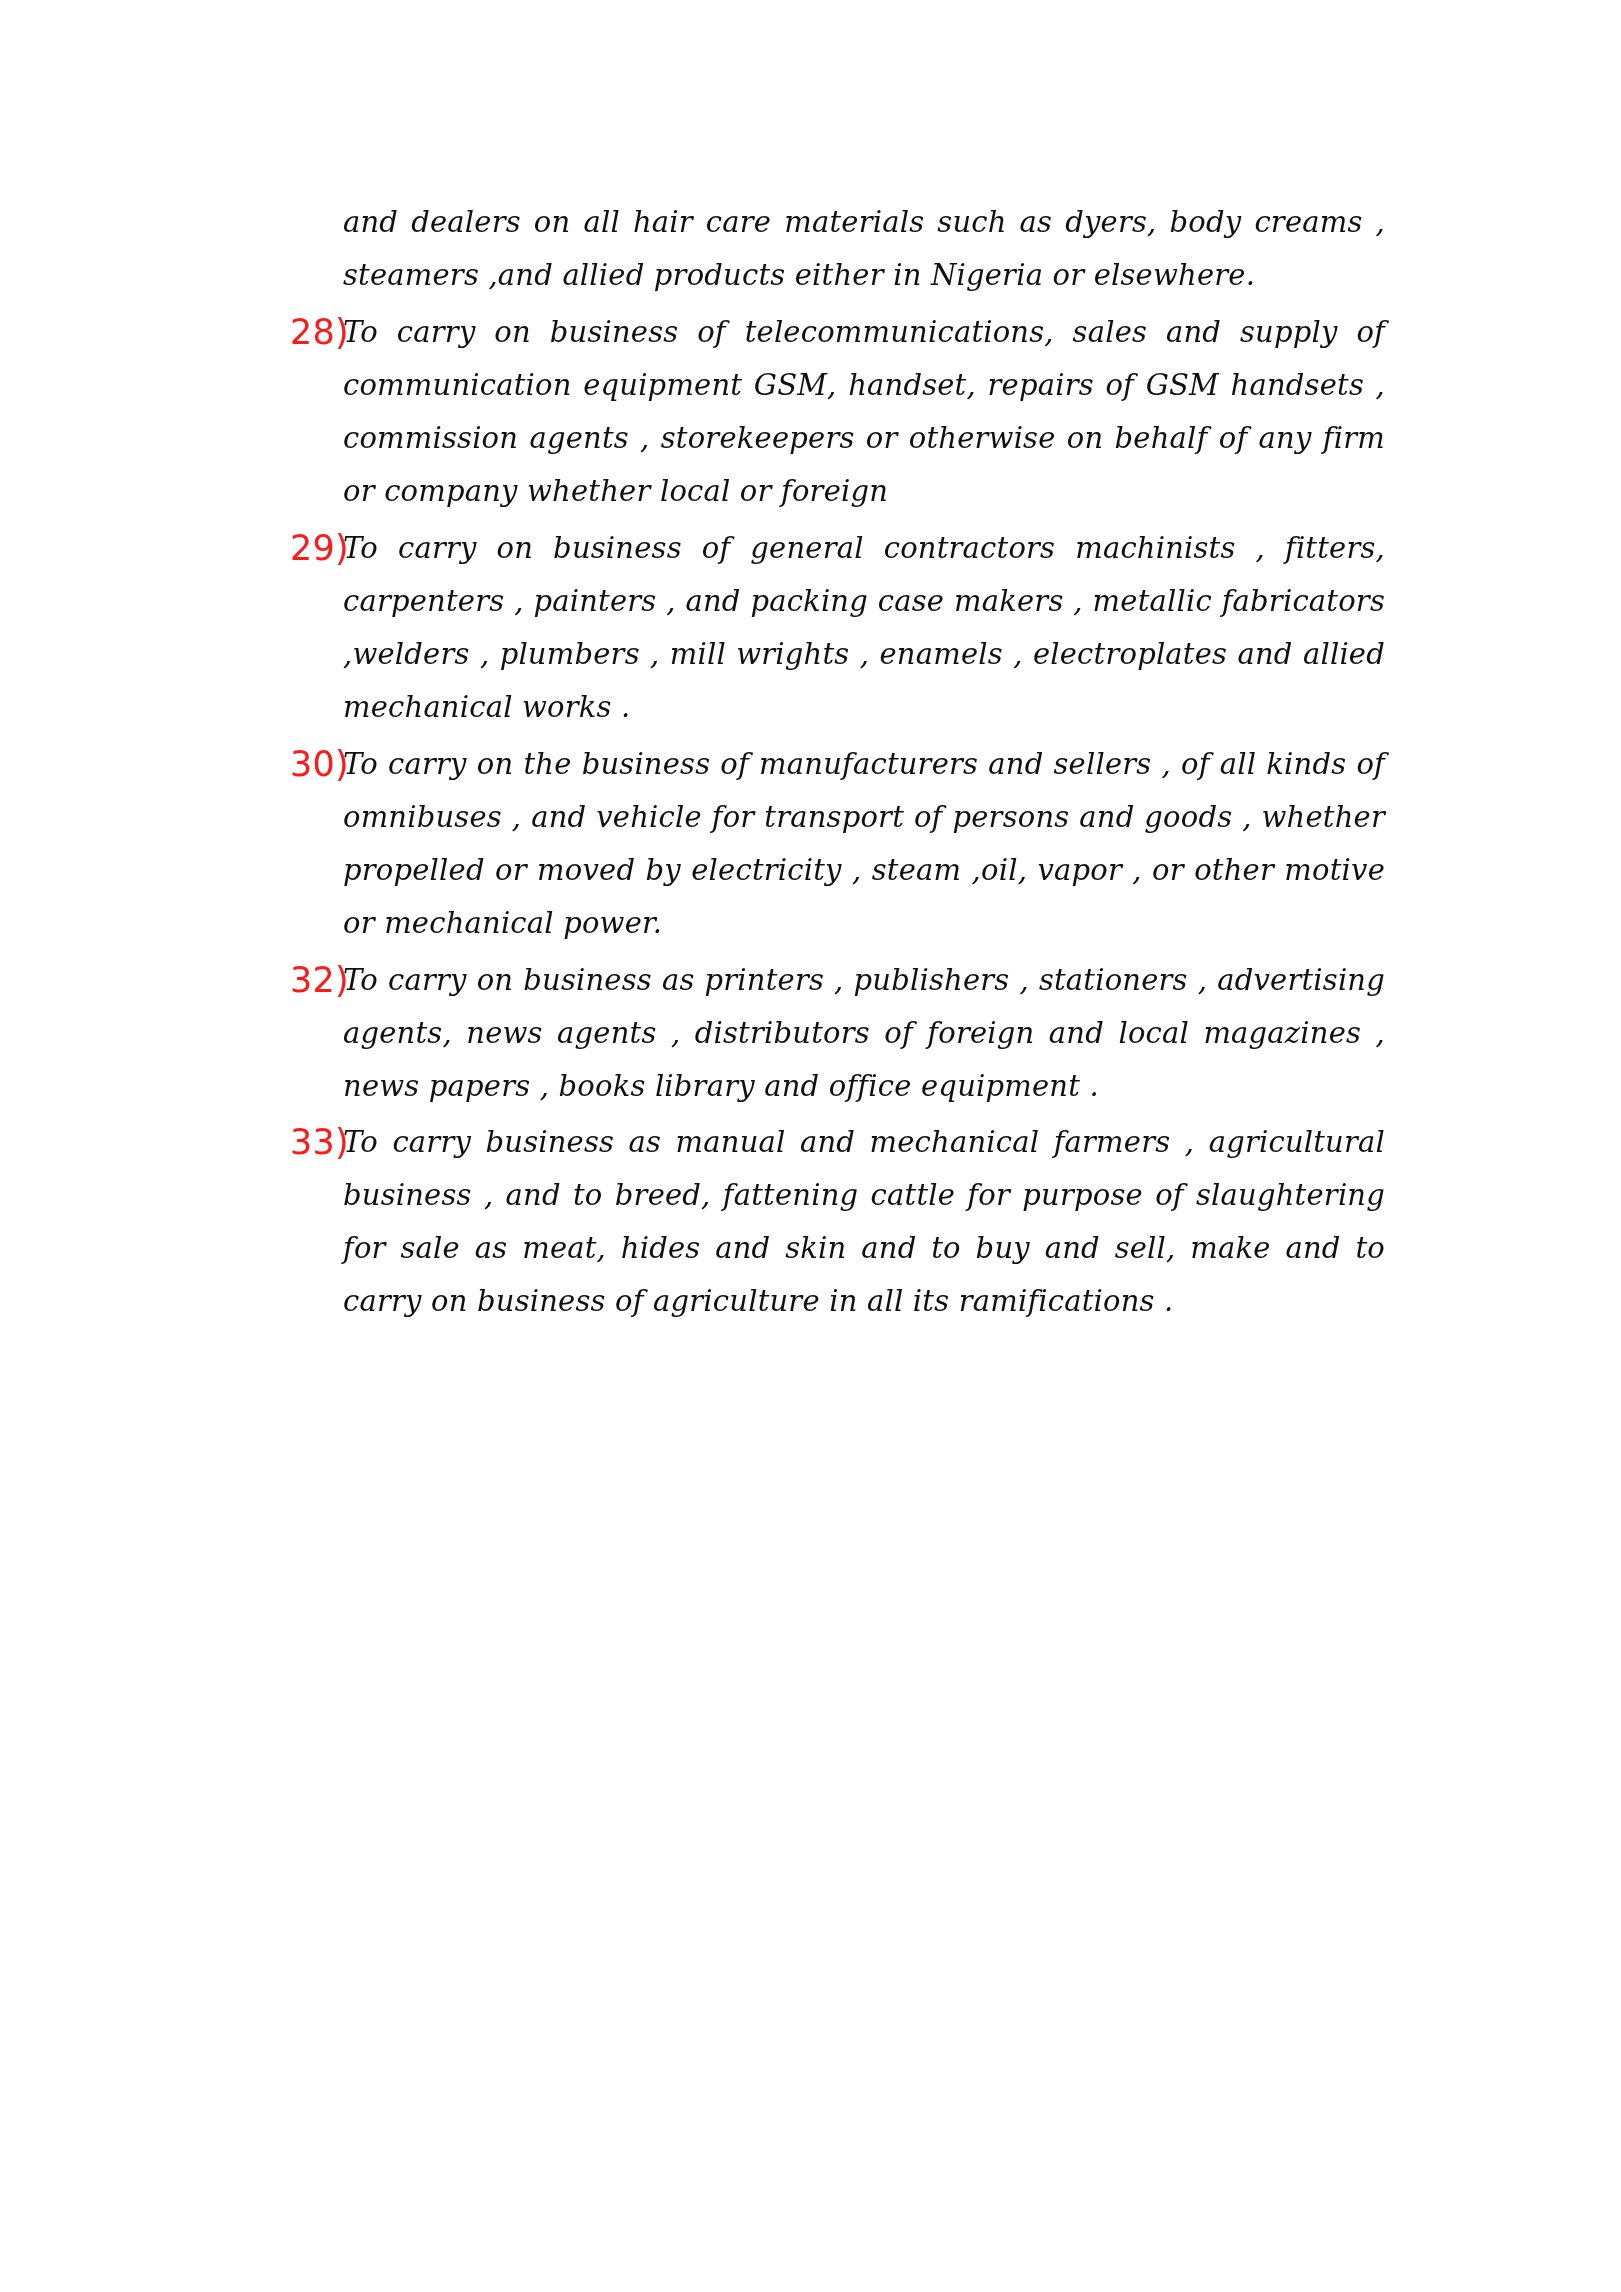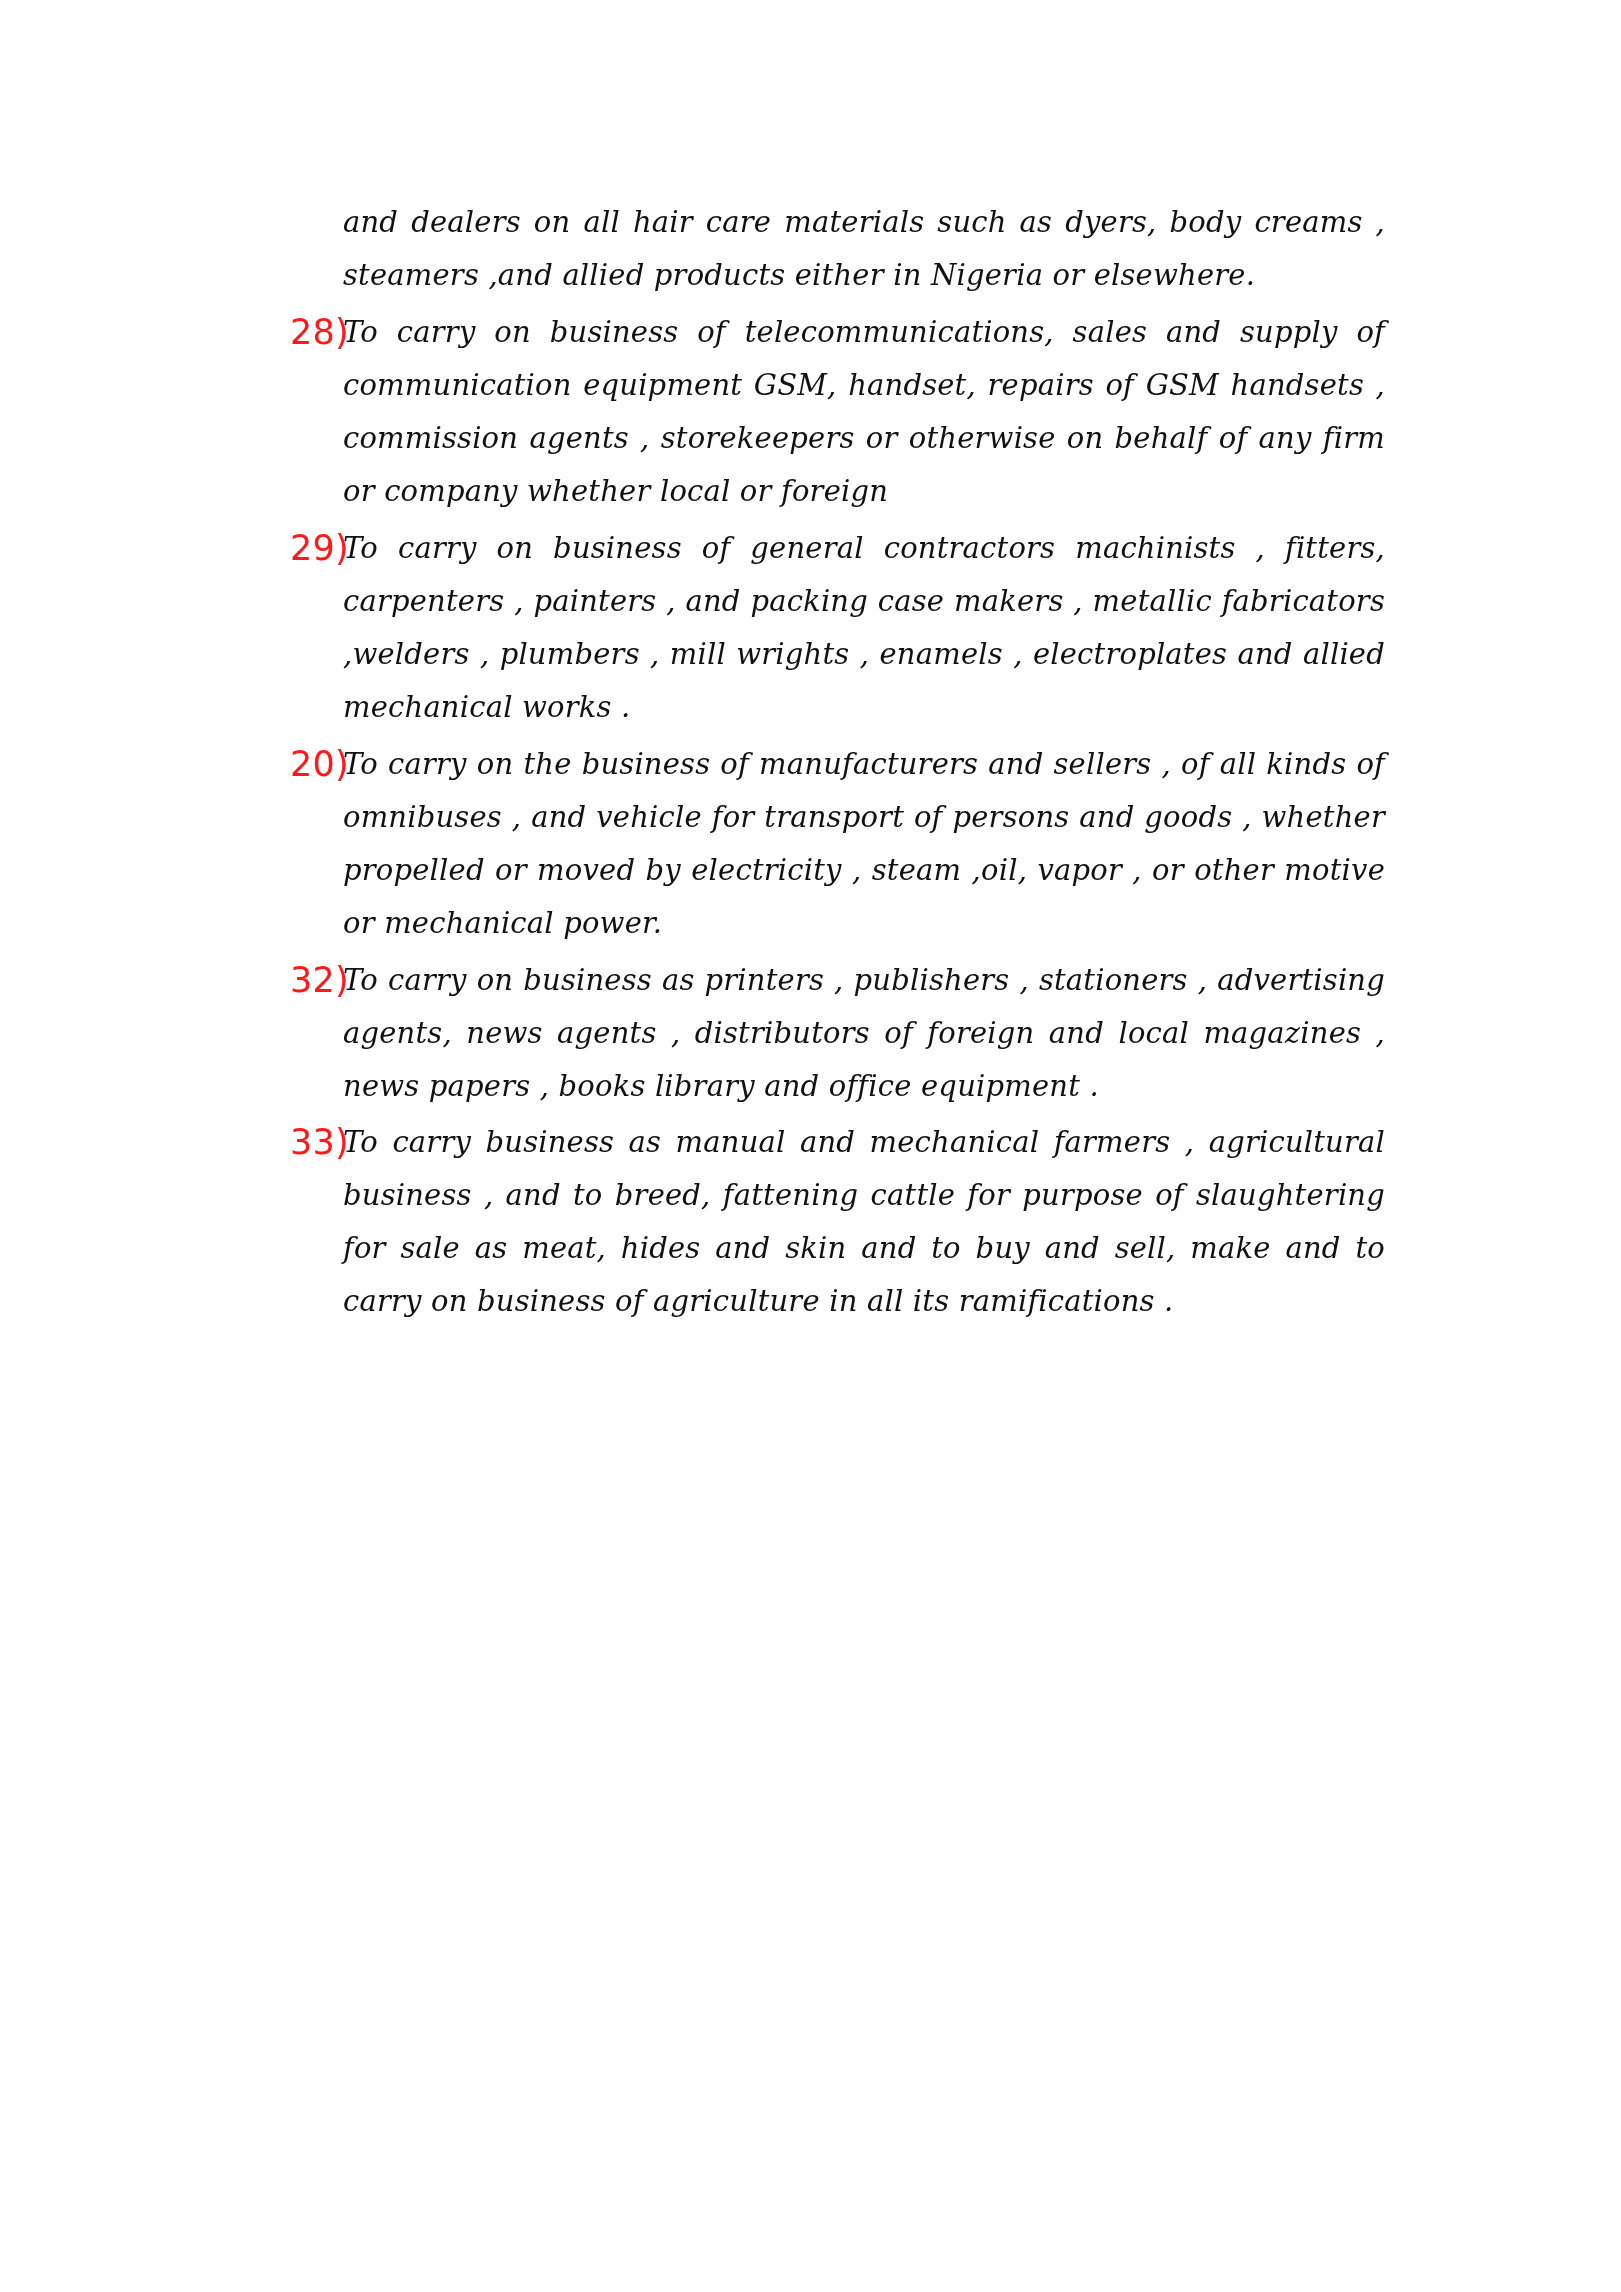--- a/index.html
+++ b/index.html
@@ -72,21 +72,21 @@
       <span class="num"><span>28</span><span class="paren">)</span></span>
       <span>To carry on business of telecommunications, sales and supply of communication equipment GSM, handset, repairs of GSM handsets , commission agents , storekeepers or otherwise on behalf of any firm or company whether local or foreign</span>
     </p>
 
     <p class="para numbered">
       <span class="num"><span>29</span><span class="paren">)</span></span>
       <span>To carry on business of general contractors machinists , fitters, carpenters , painters , and packing case makers , metallic fabricators ,welders , plumbers , mill wrights , enamels , electroplates and allied mechanical works .</span>
     </p>
 
     <p class="para numbered">
-      <span class="num"><span>20</span><span class="paren">)</span></span>
+      <span class="num"><span>30</span><span class="paren">)</span></span>
       <span>To carry on the business of manufacturers and sellers , of all kinds of omnibuses , and vehicle for transport of persons and goods , whether propelled or moved by electricity , steam ,oil, vapor , or other motive or mechanical power.</span>
     </p>
 
 
     <p class="para numbered">
       <span class="num"><span>32</span><span class="paren">)</span></span>
       <span>To carry on business as printers , publishers , stationers , advertising agents, news agents , distributors of foreign and local magazines , news papers , books library and office equipment .</span>
     </p>
 
     <p class="para numbered">

